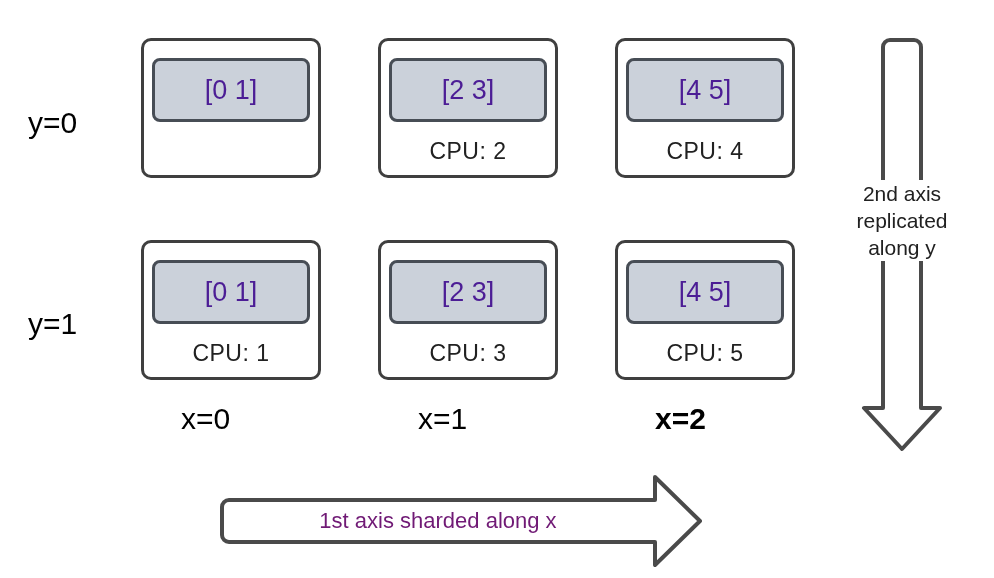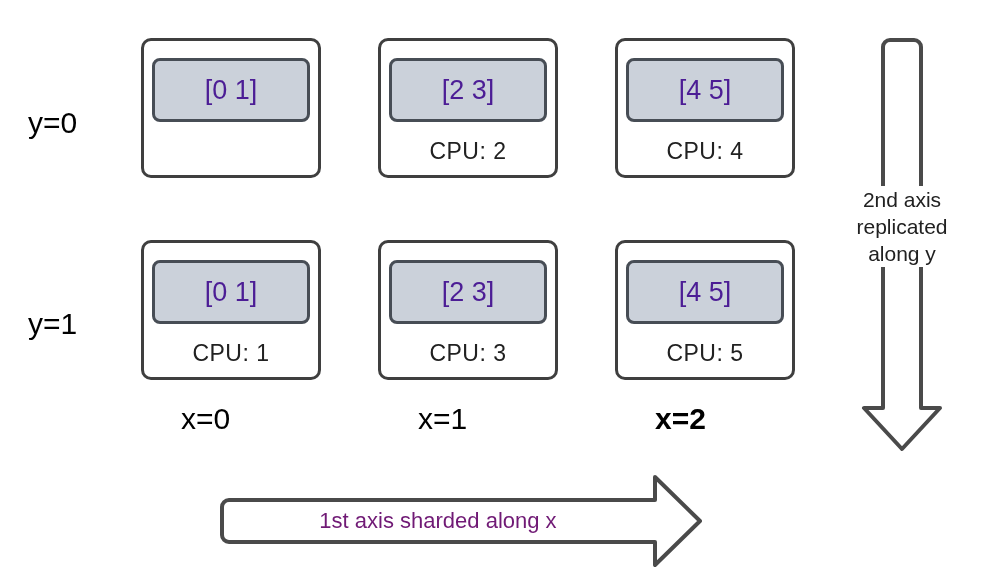--- a/index.html
+++ b/index.html
@@ -62,21 +62,21 @@
     font-size: 30px;
     color: #000000;
     text-align: left;
     z-index: 2;
   }
   .row-label { left: 28px; width: 70px; }
   .col-label { width: 100px; top: 402px; }
   .y-arrow-text {
     position: absolute;
     left: 838px;
-    top: 186px;
+    top: 180px;
     width: 128px;
     text-align: center;
     font-size: 21px;
     line-height: 27px;
     background: #ffffff;
     color: #212121;
     z-index: 3;
   }
   .x-arrow-text {
     position: absolute;

